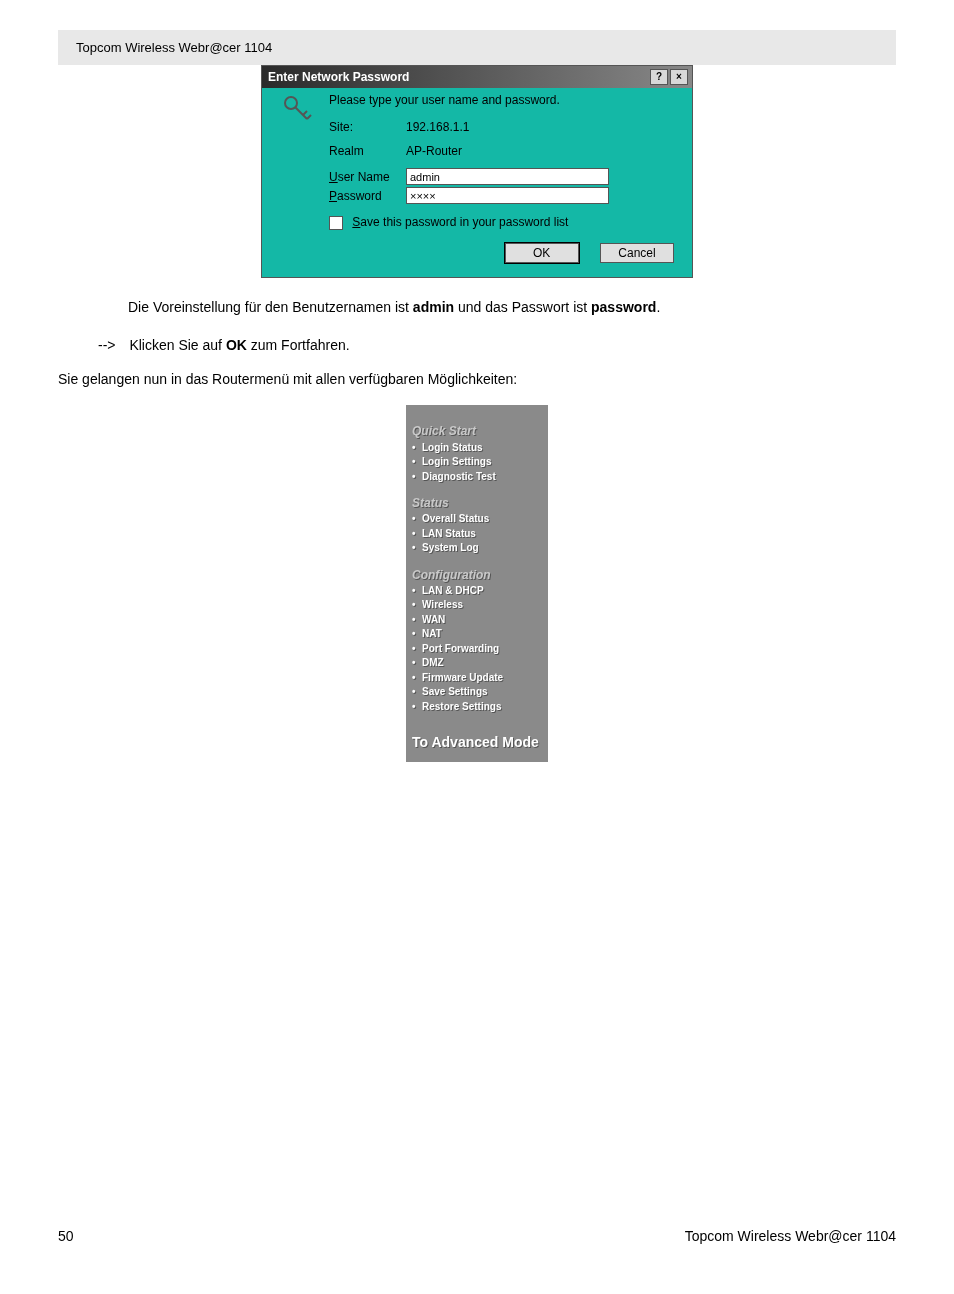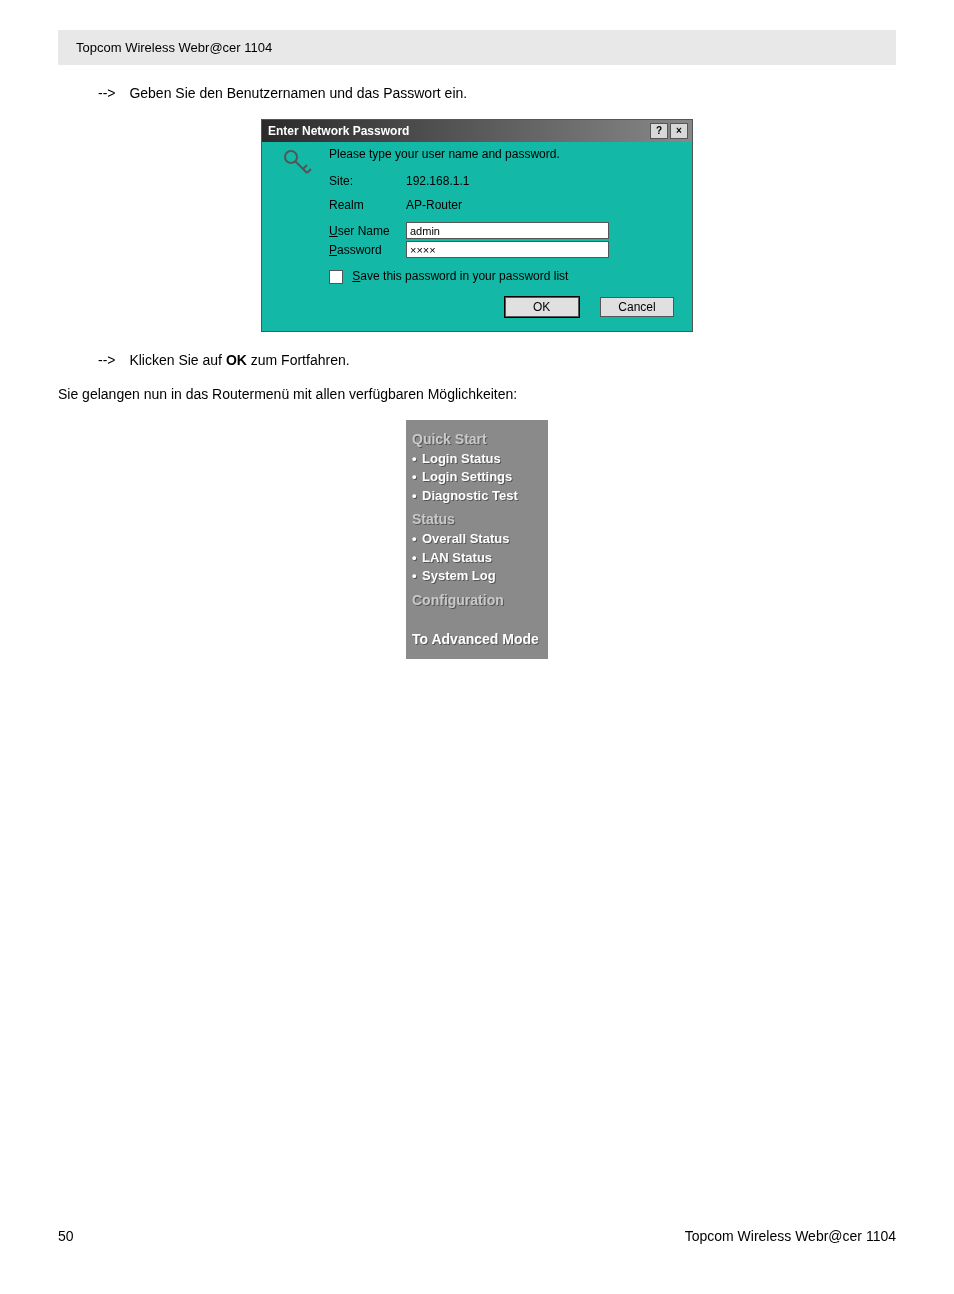--- a/index.html
+++ b/index.html
@@ -137,34 +137,35 @@
     background: #8a8a8a;
     color: #fff;
     font-family: Verdana, Tahoma, Arial, sans-serif;
     font-size: 10px;
     padding: 6px 6px 10px 6px;
     line-height: 1.35;
   }
   .router-section-title {
     color: #c9c9c9;
     font-weight: bold;
-    margin-top: 4px;
-    font-size: 14px;
+    margin-top: 12px;
+    font-size: 12px;
     text-shadow: 1px 1px 0 #555;
+    font-style: italic;
   }
   .router-menu ul {
     list-style: none;
     margin: 0 0 6px 0;
     padding: 0;
   }
   .router-menu li {
     padding-left: 10px;
     position: relative;
     font-weight: bold;
-    font-size: 13px;
+    font-size: 10px;
     text-shadow: 1px 1px 0 #555;
     margin: 1px 0;
   }
   .router-menu li::before {
     content: "•";
     position: absolute;
     left: 0;
     color: #fff;
   }
   .router-menu .advanced {
@@ -187,24 +188,20 @@
 </style>
 </head>
 <body>
 
 <div class="header-bar">
   <span>Topcom Wireless Webr@cer 1104</span>
 </div>
 
 <div class="content">
 
-  <div class="arrow-line">
-    <span class="arrow">--&gt;</span>
-    <span>Geben Sie den Benutzernamen und das Passwort ein.</span>
-  </div>
 
   <div class="dialog">
     <div class="dialog-titlebar">
       <span class="title-text">Enter Network Password</span>
       <span class="title-btn">?</span>
       <span class="title-btn">×</span>
     </div>
     <div class="dialog-body">
       <table style="border-collapse:collapse;">
         <tbody>
@@ -251,20 +248,23 @@
         </tr>
       </tbody>
         </table>
       <div class="dialog-buttons">
         <button class="dlg-btn ok-btn">OK</button>
         <button class="dlg-btn">Cancel</button>
       </div>
     </div>
   </div>
 
+  <div class="body-text">
+    <span>Die Voreinstellung für den Benutzernamen ist </span><b>admin</b><span> und das Passwort ist </span><b>password</b><span>.</span>
+  </div>
 
   <div class="arrow-line">
     <span class="arrow">--&gt;</span>
     <span>Klicken Sie auf </span><b>OK</b><span> zum Fortfahren.</span>
   </div>
 
   <div class="body-text-full">Sie gelangen nun in das Routermenü mit allen verfügbaren Möglichkeiten:</div>
 
   <div class="router-menu">
     <div class="router-section-title">Quick Start</div>
@@ -273,20 +273,31 @@
       <li>Login Settings</li>
       <li>Diagnostic Test</li>
     </ul>
     <div class="router-section-title">Status</div>
     <ul>
       <li>Overall Status</li>
       <li>LAN Status</li>
       <li>System Log</li>
     </ul>
     <div class="router-section-title">Configuration</div>
+    <ul>
+      <li>LAN &amp; DHCP</li>
+      <li>Wireless</li>
+      <li>WAN</li>
+      <li>NAT</li>
+      <li>Port Forwarding</li>
+      <li>DMZ</li>
+      <li>Firmware Update</li>
+      <li>Save Settings</li>
+      <li>Restore Settings</li>
+    </ul>
     <div class="advanced">To Advanced Mode</div>
   </div>
 
 </div>
 
 <div class="footer">
   <span>50</span>
   <span>Topcom Wireless Webr@cer 1104</span>
 </div>
 

